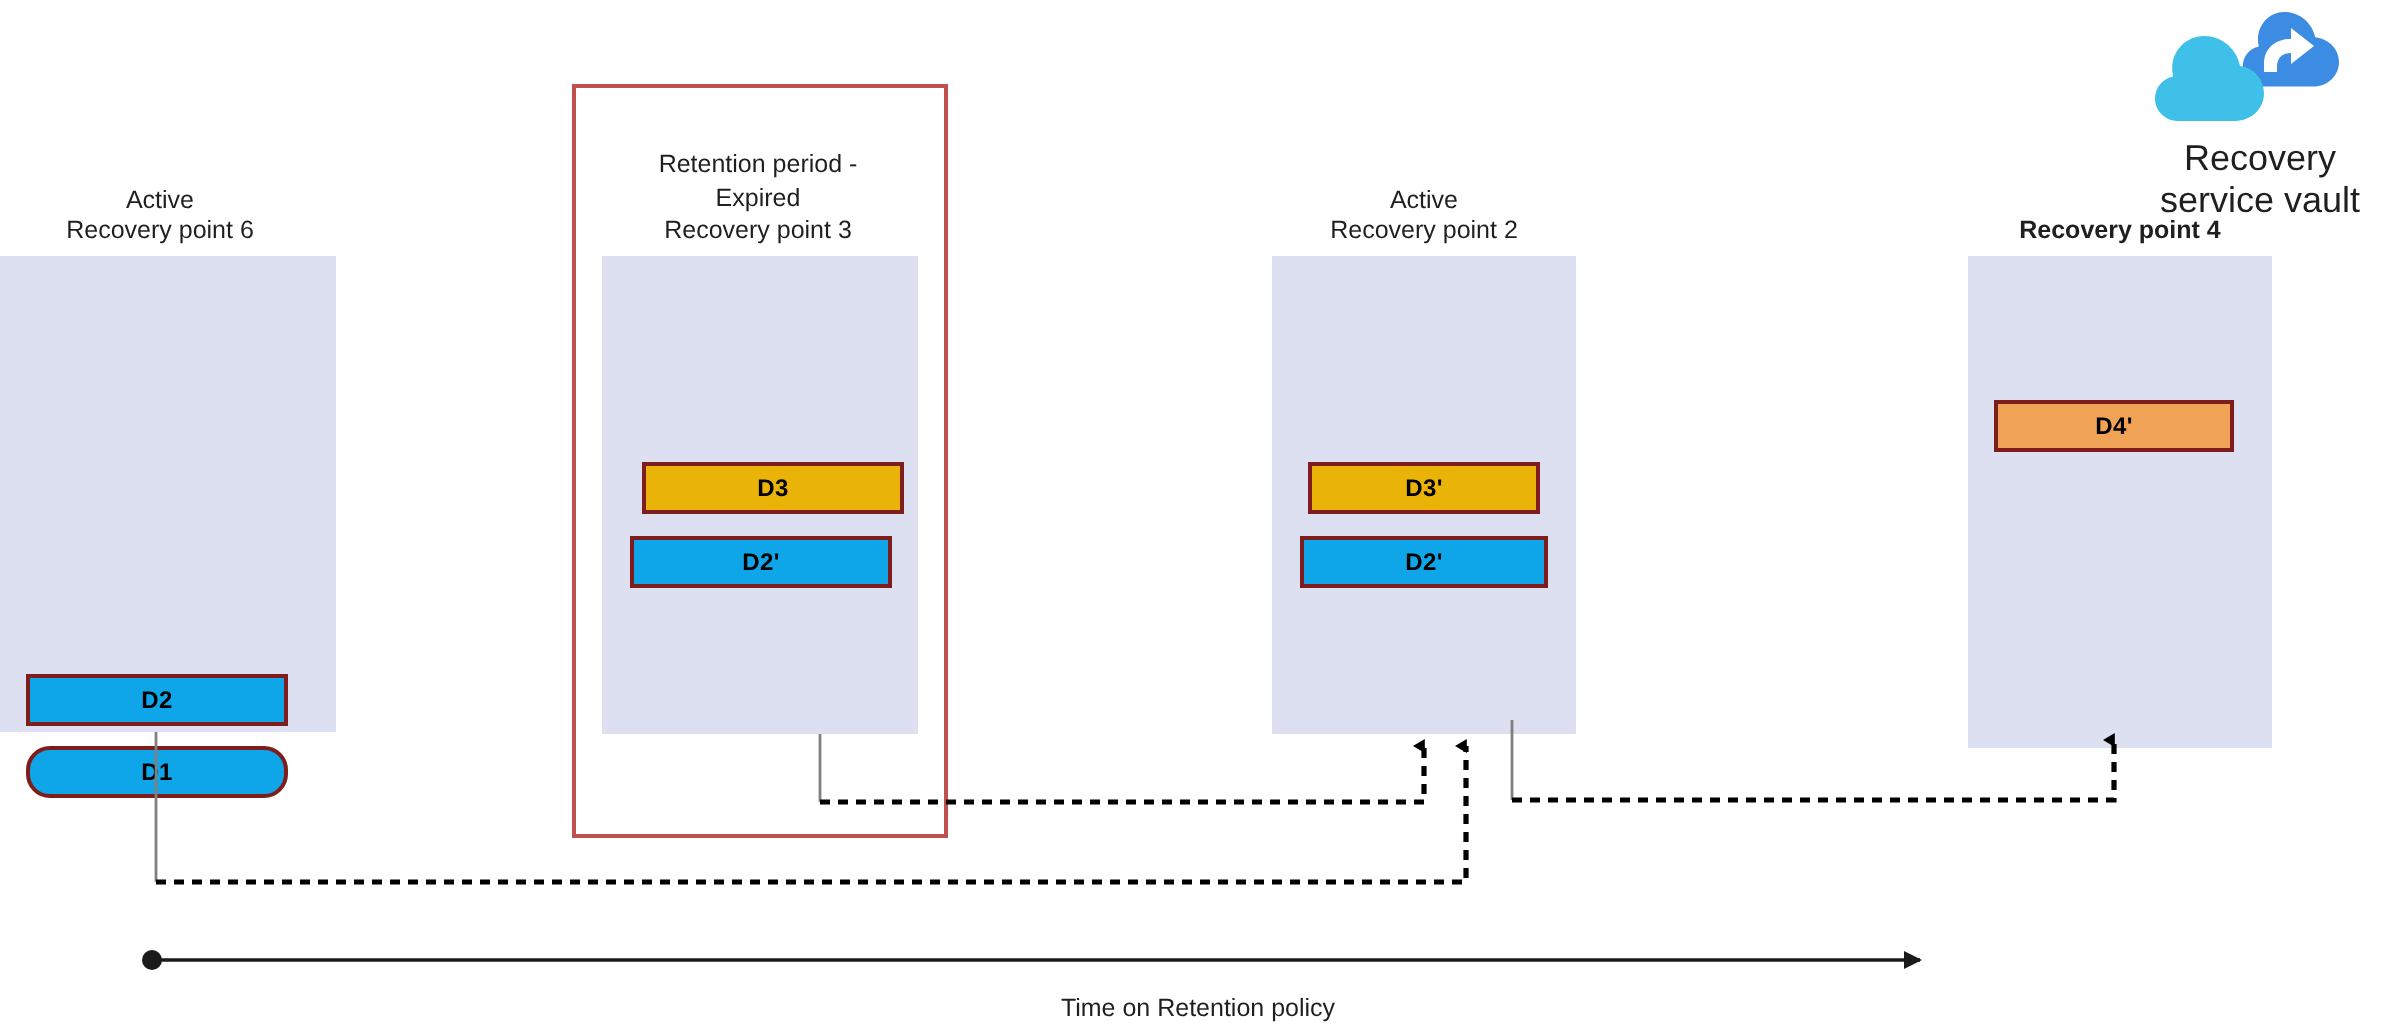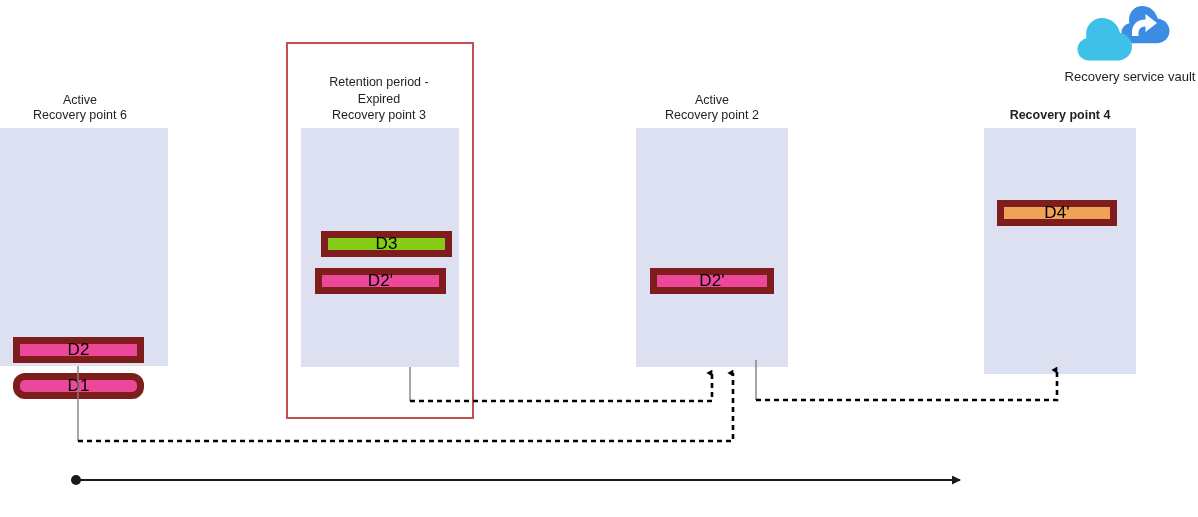--- a/index.html
+++ b/index.html
@@ -42,31 +42,31 @@
   .rp-panel {
     position: absolute;
     background: #dce0f0;
     border: 0;
   }
 
   
   .blk {
     position: absolute;
     box-sizing: border-box;
-    border: 7px solid #7f1d1d;
-    font-size: 17px;
-    font-weight: normal;
+    border: 2px solid #7f1d1d;
+    font-size: 12px;
+    font-weight: bold;
     letter-spacing: .2px;
     display: flex;
     align-items: center;
     justify-content: center;
     color: #000000;
   }
-  .blk-yellow { background: #ec4899; color: #000; }
-  .blk-blue   { background: #84cc16; color: #000; }
+  .blk-yellow { background: #0ea5e9; color: #000; }
+  .blk-blue   { background: #eab308; color: #000; }
   .blk-orange { background: #f0a256; color: #000; }
 
   
   .expired-box {
     position: absolute;
     box-sizing: border-box;
     border: 2px solid #c0504d;
     background: transparent;
   }
 
@@ -96,21 +96,21 @@
     top: 0px;
     width: 136px;
     text-align: center;
   }
   .vault-icon {
     width: 136px;
     height: 66px;
     display: block;
   }
   .vault-label {
-    font-size: 13px;
+    font-size: 18px;
     color: #1f1f1f;
     margin-top: 3px;
     display: block;
   }
 </style>
 </head>
 <body>
 
 <div id="canvas">
 
@@ -132,20 +132,21 @@
     <div class="rp-panel" style="left:2px; top:66px; width:158px; height:239px;">
       <div class="blk blk-blue" style="left:20px; top:103px; width:131px; height:26px;">D3</div>
       <div class="blk blk-yellow" style="left:14px; top:140px; width:131px; height:26px;">D2'</div>
     </div>
   </div>
 
   <div class="rp-col" style="left:636px; top:80px; width:152px;">
     <div class="rp-caption rp-status">Active</div>
     <div class="rp-caption rp-title">Recovery point 2</div>
     <div class="rp-panel" style="left:0px; top:48px; width:152px; height:239px;">
+      <div class="blk blk-blue" style="left:18px; top:103px; width:116px; height:26px;">D3'</div>
       <div class="blk blk-yellow" style="left:14px; top:140px; width:124px; height:26px;">D2'</div>
     </div>
   </div>
 
   <div class="rp-col" style="left:984px; top:107px; width:152px;">
     <div class="rp-caption rp-title" style="top:0px;font-weight:bold;">Recovery point 4</div>
     <div class="rp-panel" style="left:0px; top:21px; width:152px; height:246px;">
       <div class="blk blk-orange" style="left:13px; top:72px; width:120px; height:26px;">D4'</div>
     </div>
   </div>
@@ -166,20 +167,21 @@
     <path d="M410,367 L410,401" stroke="#808080" stroke-width="1.4" fill="none"></path>
     <path d="M410,401 L712,401 L712,373" stroke="#000000" stroke-width="2.6" fill="none" stroke-dasharray="5,4" marker-end="url(#arrowUp)"></path>
 
     <path d="M756,360 L756,400" stroke="#808080" stroke-width="1.4" fill="none"></path>
     <path d="M756,400 L1057,400 L1057,370" stroke="#000000" stroke-width="2.6" fill="none" stroke-dasharray="5,4" marker-end="url(#arrowUp)"></path>
 
     <circle cx="76" cy="480" r="5" fill="#1a1a1a"></circle>
     <path d="M76,480 L960,480" stroke="#1a1a1a" stroke-width="1.8" fill="none" marker-end="url(#arrowRight)"></path>
   </svg>
 
+  <div class="timeline-label" style="top:497px;">Time on Retention policy</div>
 
   <div class="vault">
     <svg class="vault-icon" viewBox="0 0 136 66" xmlns="http://www.w3.org/2000/svg">
 
       <g transform="translate(60,2)">
         <path d="M20,4 C28,4 34,9.5 35.6,16.6 C42.5,17.4 47.5,22.6 47.5,29
                  C47.5,35.9 41.8,41.3 34.6,41.3 L9.5,41.3
                  C3.8,41.3 -0.6,36.8 -0.6,31.2 C-0.6,26.3 2.8,22.2 7.4,21.3
                  C7.1,20.1 7,18.9 7,17.7 C7,10.2 12.8,4 20,4 Z" fill="#3b8ce2"></path>
         <path d="M10,30 C10,22 16,17.5 23.5,17.5 L23.5,12 L35,21 L23.5,30 L23.5,24.5

